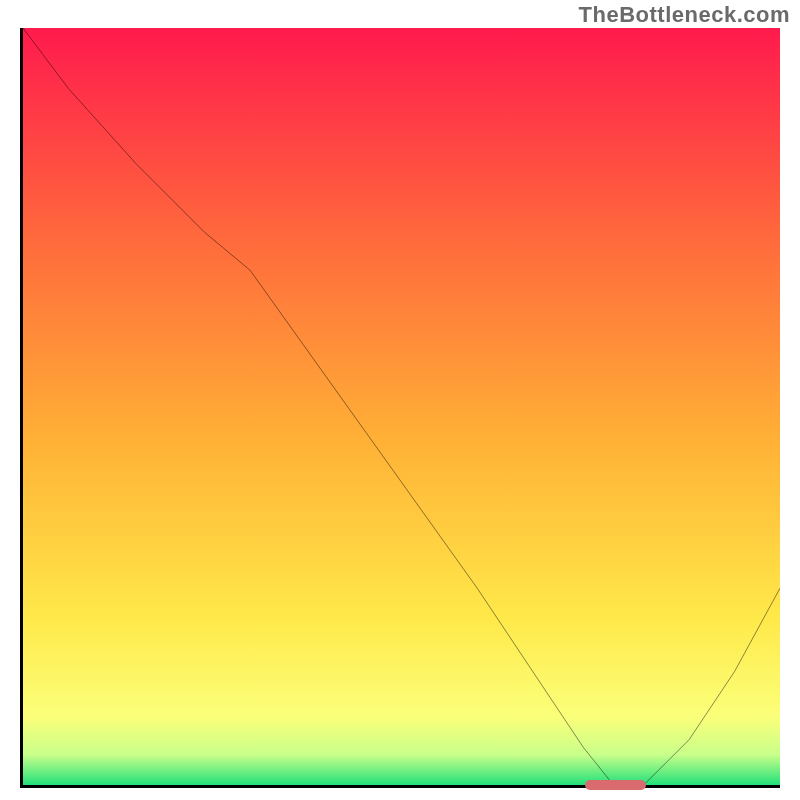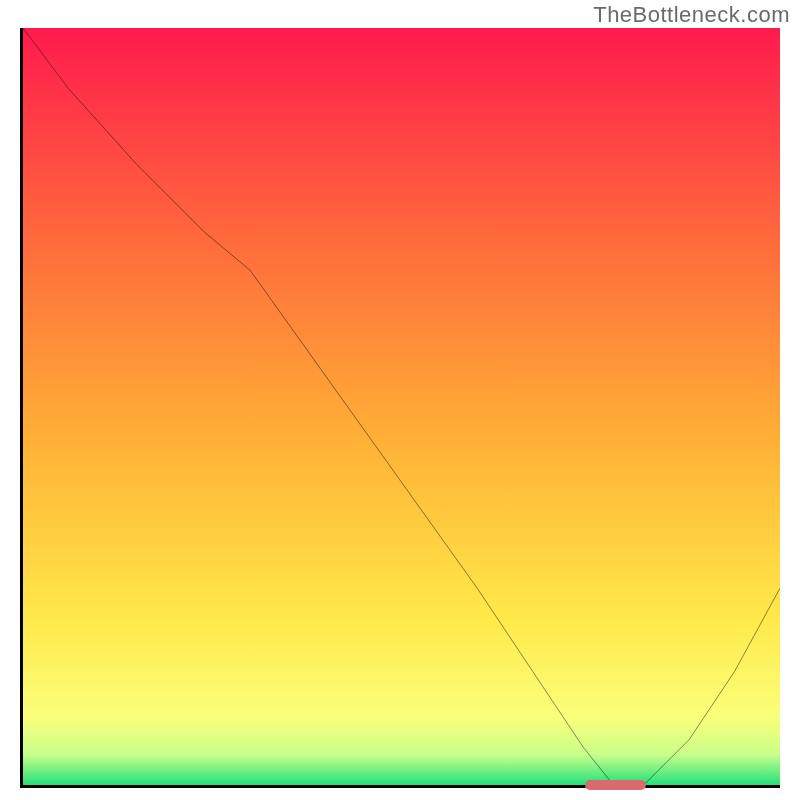--- a/index.html
+++ b/index.html
@@ -9,21 +9,21 @@
     height: 800px;
     overflow: hidden;
     background: #ffffff;
     font-family: Arial, Helvetica, sans-serif;
   }
   .watermark {
     position: absolute;
     top: 2px;
     right: 10px;
     font-size: 22px;
-    font-weight: 400;
+    font-weight: 700;
     color: #6a6a6a;
     letter-spacing: 0.5px;
     z-index: 10;
   }
   .chart-area {
     position: absolute;
     left: 20px;
     top: 28px;
     width: 760px;
     height: 760px;

